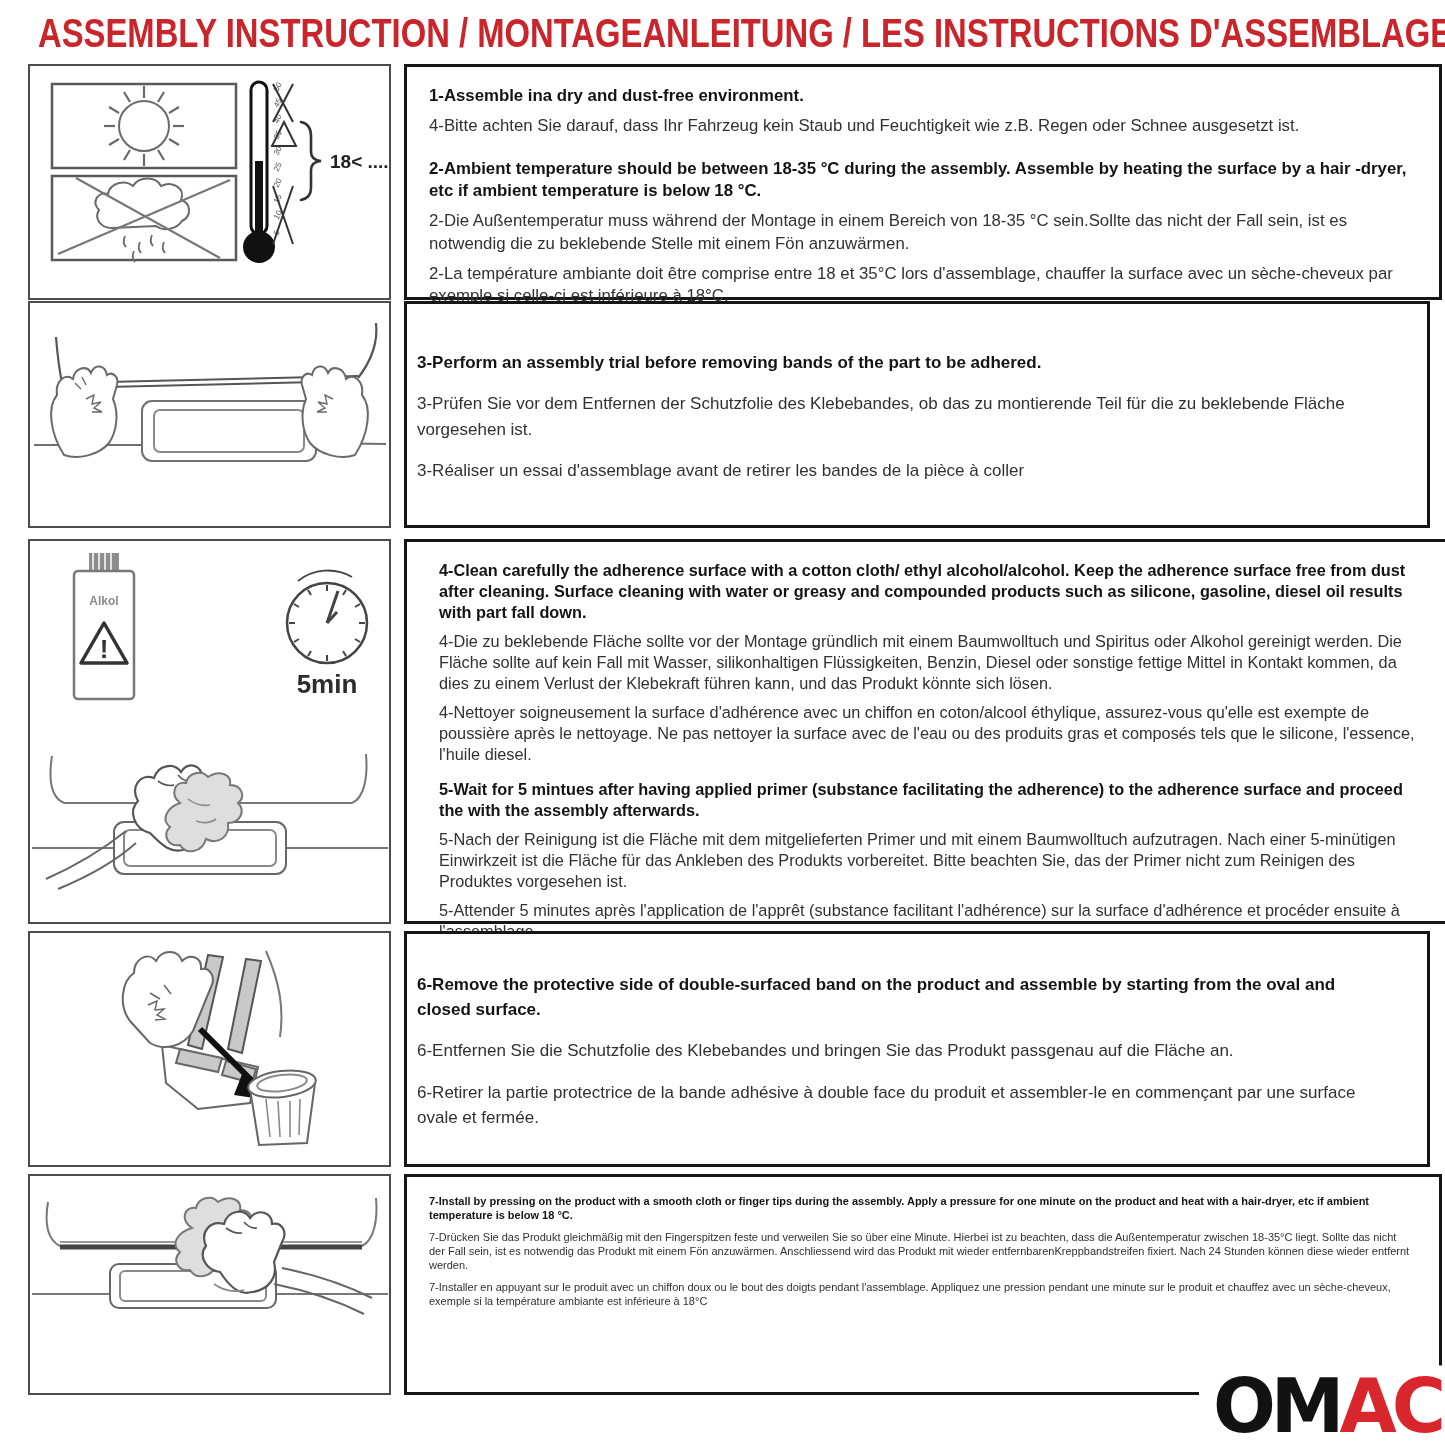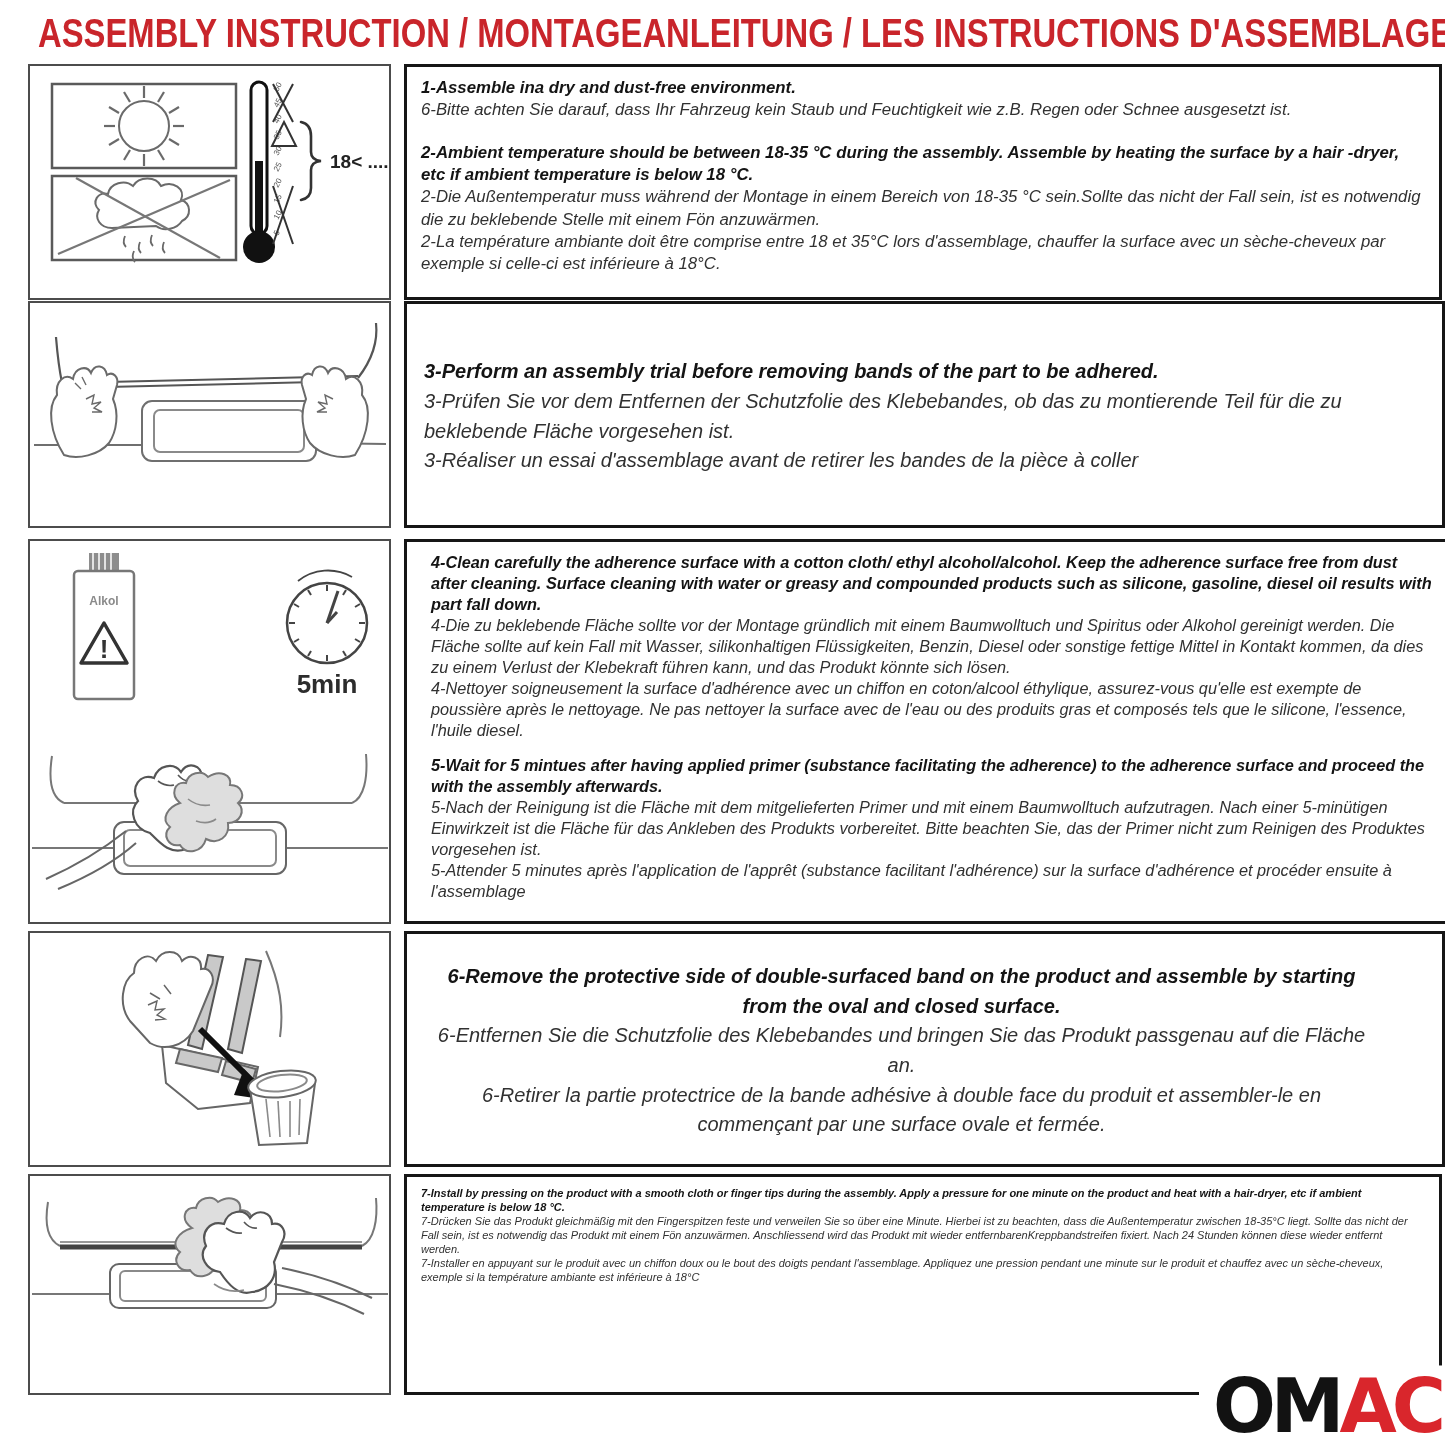--- a/index.html
+++ b/index.html
@@ -4,28 +4,28 @@
 <style>
   html,body{margin:0;padding:0;background:#ffffff;}
   body{width:1445px;height:1445px;position:relative;font-family:"Liberation Sans",sans-serif;color:#2b2b2b;overflow:hidden;}
   .page-title{position:absolute;left:38px;top:12px;font-size:41px;font-weight:bold;color:#c9252b;
     white-space:nowrap;letter-spacing:0px;transform:scaleX(0.80);transform-origin:left top;line-height:1.05;}
   .row{position:absolute;left:0;width:1445px;}
   .illu{position:absolute;left:28px;top:0;bottom:0;width:359px;border:2px solid #4c4c4c;background:#fff;}
   .illu svg{display:block;width:100%;height:100%;}
   .textbox{position:absolute;left:404px;width:1002px;top:0;bottom:0;border:3px solid #161616;background:#fff;
     padding:10px 16px 6px 14px;font-size:16.8px;line-height:1.33;}
-  .textbox p{margin:0;font-style:italic;}
+  .textbox p{margin:8px;}
   .en{font-weight:bold;color:#141414;}
   .de,.fr{color:#313131;}
   .group{margin:0 0 20px 0;}
   .group:last-child{margin-bottom:0;}
   .tight{font-size:16.3px;line-height:1.285;padding-left:24px;}
   .tight .group{margin-bottom:15px;}
-  .big{display:flex;flex-direction:column;justify-content:center;font-size:20px;line-height:1.48;padding-left:17px;}
+  .big{display:flex;flex-direction:column;justify-content:center;font-size:17px;line-height:1.48;padding-left:2px;}
   .big p{max-width:955px;}
   .r5 .textbox{line-height:1.27;font-size:11px;}
   .logo{position:absolute;right:2px;bottom:2px;background:#ffffff;padding:2px 2px 0 14px;
     font-family:"DejaVu Sans",sans-serif;font-weight:bold;font-size:74px;line-height:1;letter-spacing:-5px;
     transform:scaleY(1.02);transform-origin:right bottom;white-space:nowrap;}
   .logo .lb{color:#121212;}
   .logo .lr{color:#d9262c;}
   svg text{font-family:"Liberation Sans",sans-serif;}
 </style>
 </head>
@@ -96,21 +96,21 @@
             <line x1="263" y1="120" x2="243" y2="178"></line>
         </g>
         <path d="M271,56 Q281,58 281,70 L281,86 Q281,94 291,95 Q281,96 281,104 L281,122 Q281,132 271,134" fill="none" stroke="#333" stroke-width="2.6" stroke-linecap="round"></path>
         <text x="300" y="102" font-size="19" font-weight="bold" fill="#222">18&lt; ....&lt;35 C</text>
       </g>
     </svg>
   </div>
   <div class="textbox">
     <div class="group">
       <p class="en">1-Assemble ina dry and dust-free environment.</p>
-      <p class="de">6-Bitte achten Sie darauf, dass Ihr Fahrzeug kein Staub und Feuchtigkeit wie z.B. Regen oder Schnee ausgesetzt ist.</p>
+      <p class="de">4-Bitte achten Sie darauf, dass Ihr Fahrzeug kein Staub und Feuchtigkeit wie z.B. Regen oder Schnee ausgesetzt ist.</p>
     </div>
     <div class="group">
       <p class="en">2-Ambient temperature should be between 18-35 °C  during the assembly. Assemble by heating the surface by a hair -dryer, etc if ambient temperature is below 18 °C.</p>
       <p class="de">2-Die Außentemperatur muss während der Montage in einem Bereich von 18-35 °C  sein.Sollte das nicht der Fall sein, ist es notwendig die zu beklebende Stelle mit einem Fön anzuwärmen.</p>
       <p class="fr">2-La température ambiante doit être comprise entre 18 et 35°C lors d'assemblage, chauffer la surface avec un sèche-cheveux par exemple si celle-ci est inférieure à 18°C.</p>
     </div>
   </div>
 </div>
 
 <div class="row" style="top:301px;height:227px;">
@@ -209,21 +209,21 @@
       <p class="fr">4-Nettoyer soigneusement la surface d'adhérence avec un chiffon en coton/alcool éthylique, assurez-vous qu'elle est exempte de poussière après le nettoyage. Ne pas nettoyer la surface avec de l'eau ou des produits gras et composés tels que le silicone, l'essence, l'huile diesel.</p>
     </div>
     <div class="group">
       <p class="en">5-Wait for 5 mintues after having applied primer (substance facilitating the adherence) to the adherence surface and proceed the with the assembly afterwards.</p>
       <p class="de">5-Nach der Reinigung ist die Fläche mit dem mitgelieferten Primer und mit einem Baumwolltuch aufzutragen. Nach einer 5-minütigen Einwirkzeit ist die Fläche für das Ankleben des Produkts vorbereitet. Bitte beachten Sie, das der Primer nicht zum Reinigen des Produktes vorgesehen ist.</p>
       <p class="fr">5-Attender 5 minutes après l'application de l'apprêt (substance facilitant l'adhérence) sur la surface d'adhérence et procéder ensuite à l'assemblage</p>
     </div>
   </div>
 </div>
 
-<div class="row" style="top:931px;height:236px;text-align:center;">
+<div class="row" style="top:931px;height:236px;">
   <div class="illu">
     <svg viewBox="0 0 359 232" preserveAspectRatio="xMidYMid meet">
 
       <g fill="#fff" stroke="#666" stroke-width="2">
         <path d="M132,112 L228,134 L220,170 L168,176 L136,150 Z"></path>
         <path d="M150,116 L192,125 L188,139 L146,130 Z" fill="#c9c9c9"></path>
         <path d="M196,128 L226,136 L222,150 L192,142 Z" fill="#c9c9c9"></path>
       </g>
 
       <g fill="#c9c9c9" stroke="#555" stroke-width="2">

